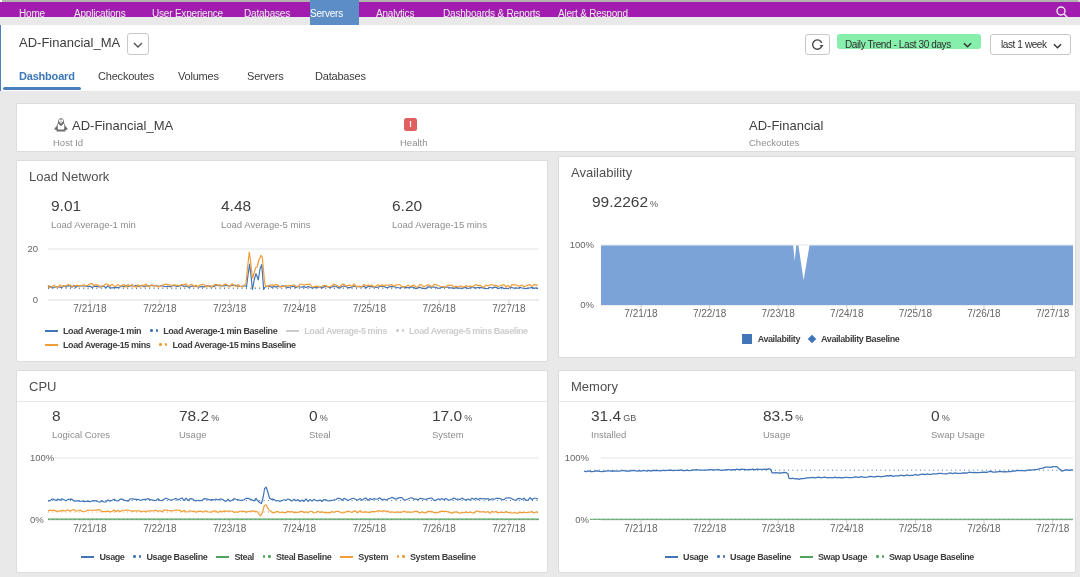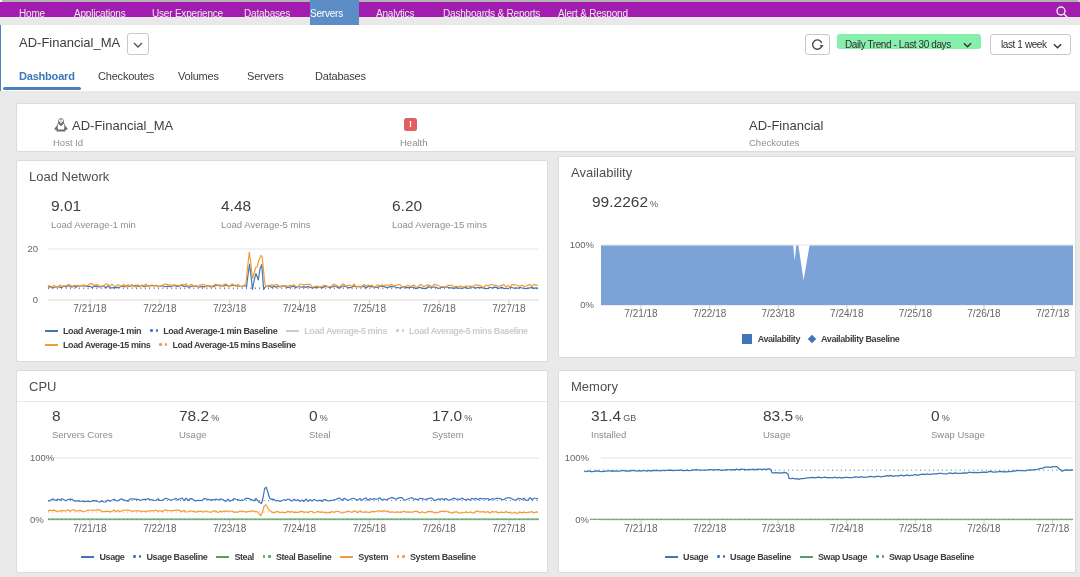--- a/index.html
+++ b/index.html
@@ -162,21 +162,21 @@
     <div class="leg" style="left:7px;top:176px;width:518px;justify-content:center">
       <span style="white-space:nowrap"><span style="display:inline-block;width:10px;height:10px;background:#4175b8;margin-right:6px;vertical-align:middle"></span><span style="color:#3d3d3d;vertical-align:middle">Availability</span></span>
       <span style="white-space:nowrap"><span style="display:inline-block;width:6px;height:6px;background:#4175b8;margin-right:6px;vertical-align:middle;transform:rotate(45deg)"></span><span style="color:#3d3d3d;vertical-align:middle">Availability Baseline</span></span>
     </div>
   </div>
 <div class="panel" style="left:16px;top:370px;width:532px;height:203px">
     <div class="ptitle">CPU</div>
     <div style="position:absolute;left:0;top:30px;width:530px;height:1px;background:#e8e8e8"></div>
     <div class="stat" style="left:35px">
       <div class="num">8</div>
-      <div class="lab">Servers Cores</div>
+      <div class="lab">Logical Cores</div>
     </div>
     <div class="stat" style="left:162px">
       <div class="num">78.2<span class="unit">%</span></div>
       <div class="lab">Usage</div>
     </div>
     <div class="stat" style="left:292px">
       <div class="num">0<span class="unit">%</span></div>
       <div class="lab">Steal</div>
     </div>
     <div class="stat" style="left:415px">

